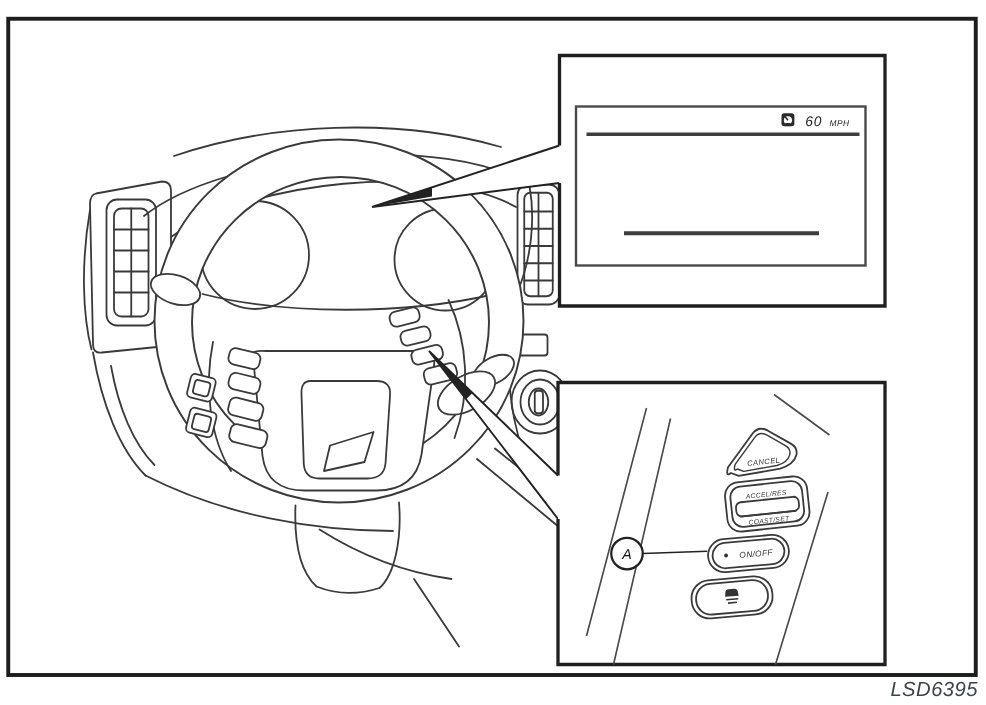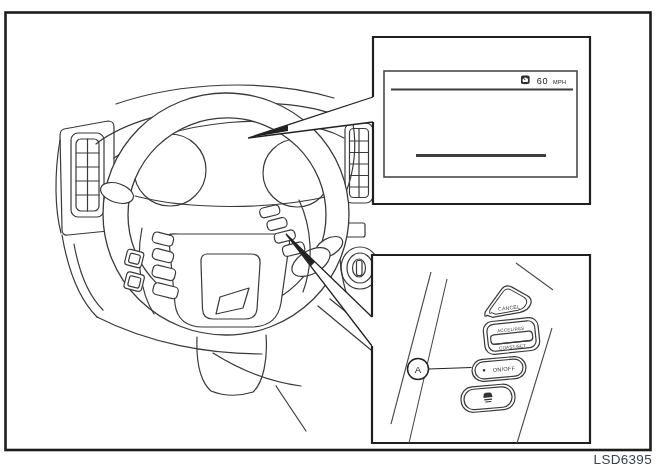--- a/index.html
+++ b/index.html
@@ -1,17 +1,17 @@
 <!DOCTYPE html>
 <html><head>
 <meta charset="utf-8">
 <style>
   html,body{margin:0;padding:0;background:#ffffff;}
   #page{position:relative;width:657px;height:470px;background:#fff;overflow:hidden;
-        font-family:"Liberation Sans",sans-serif;}
+        font-family:"Liberation Sans",sans-serif;font-style:italic;}
   svg text{font-family:"Liberation Sans",sans-serif;fill:#222;}
   .lbl-tiny{font-size:4.5px;letter-spacing:.2px;fill:#333;}
   .lbl-small{font-size:5px;letter-spacing:.3px;fill:#333;}
   .lbl-onoff{font-size:5.6px;letter-spacing:.2px;fill:#333;}
   .lbl-callout{font-size:9.5px;fill:#111;}
   .lbl-speed{font-size:9.2px;letter-spacing:.6px;fill:#1c1c1c;}
   .lbl-unit{font-size:5.6px;letter-spacing:.3px;fill:#1c1c1c;}
   .lbl-code{font-size:13.5px;fill:#3b434e;letter-spacing:.3px;}
   .sketch{stroke:#3a3a3a;stroke-width:1.2;fill:none;stroke-linecap:round;stroke-linejoin:round;}
   .sketch-white{stroke:#3a3a3a;stroke-width:1.2;fill:#fff;stroke-linecap:round;stroke-linejoin:round;}

